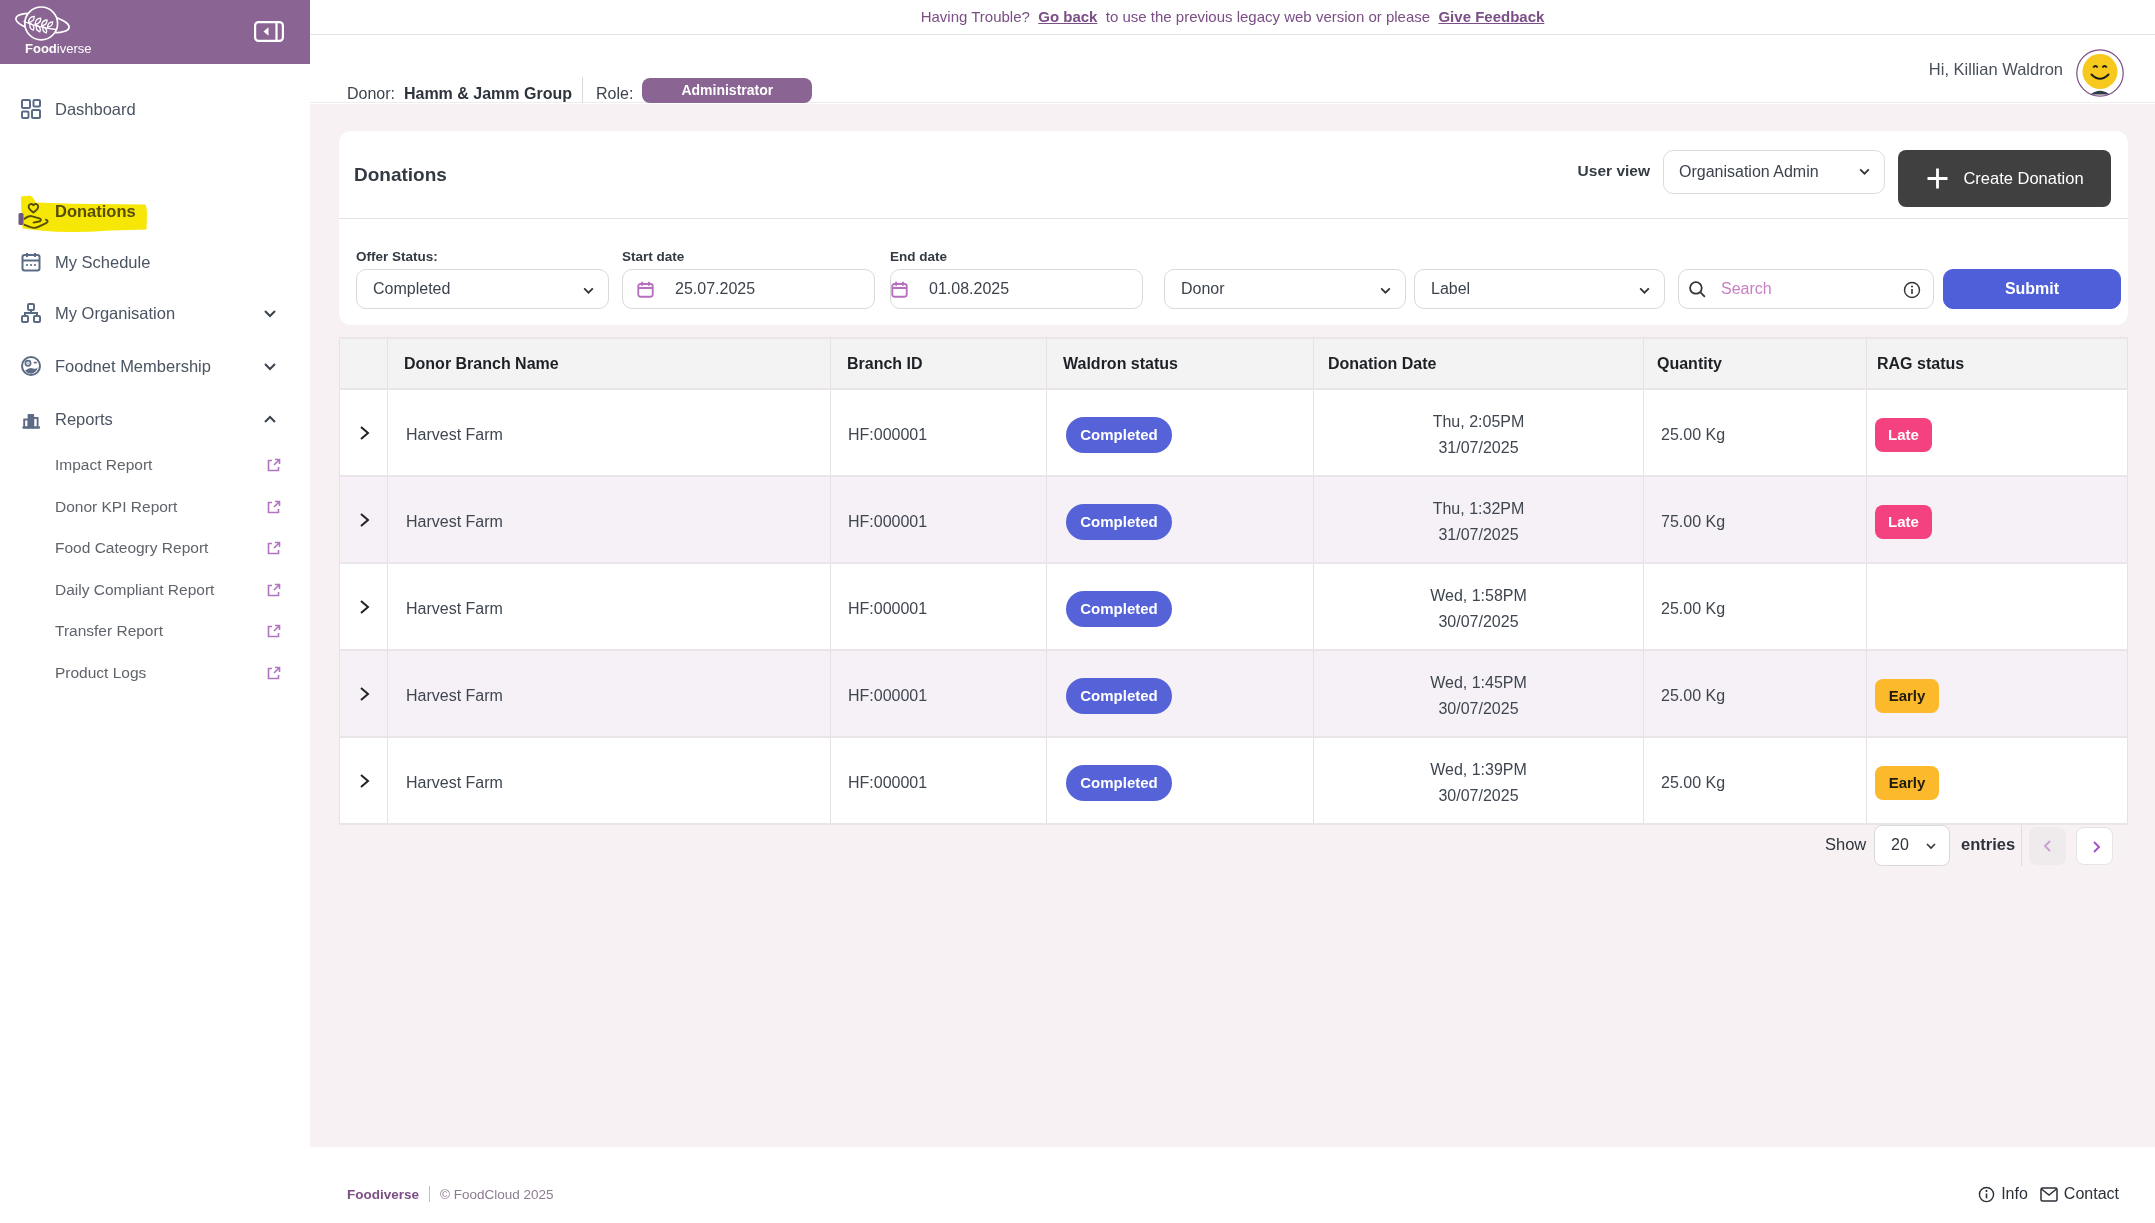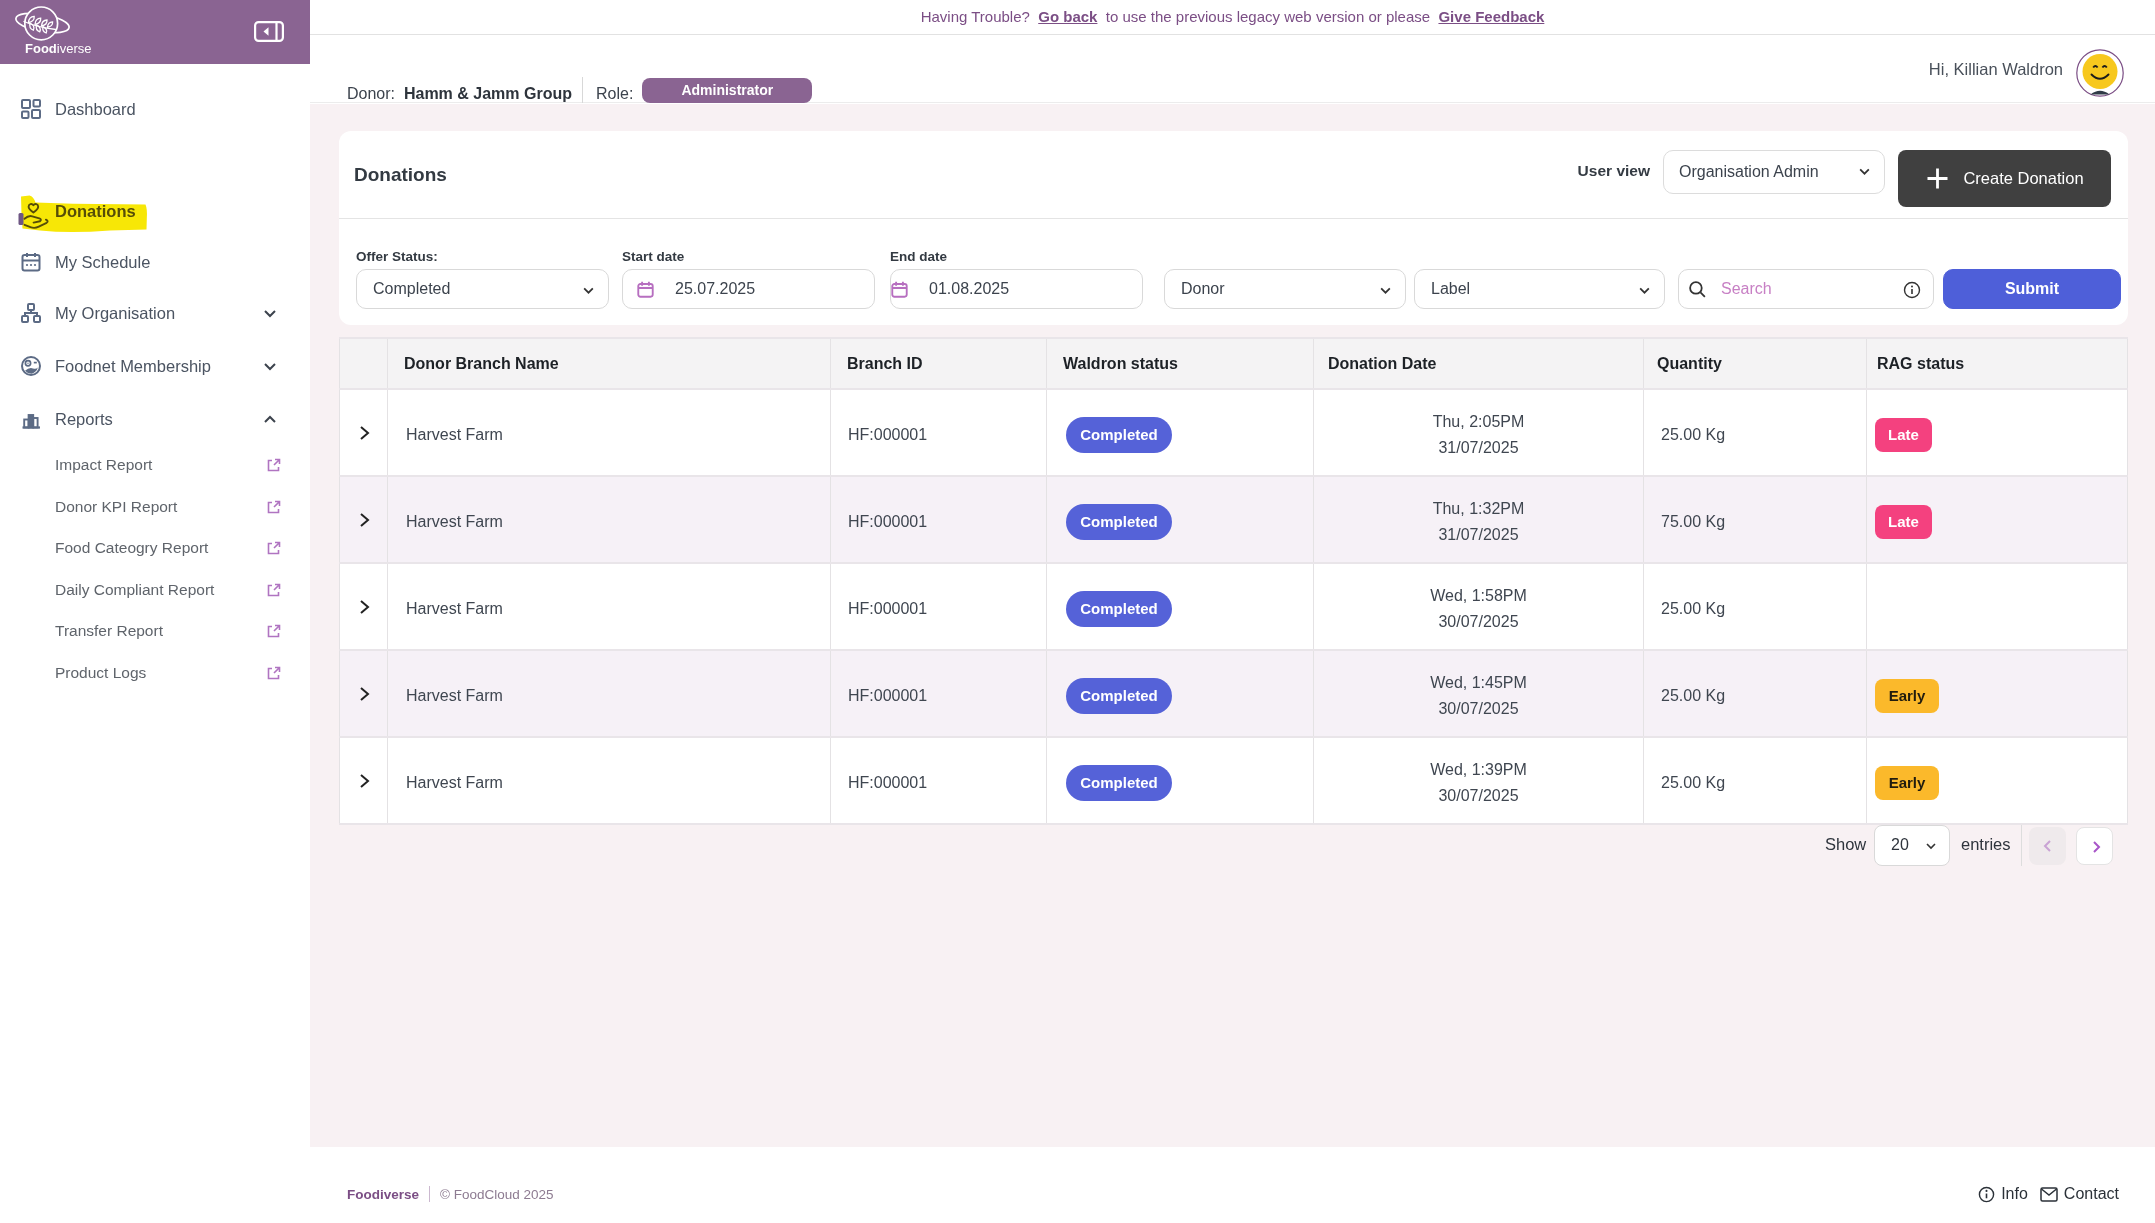--- a/index.html
+++ b/index.html
@@ -216,21 +216,21 @@
       </tbody>
         </table>
     </div>
     <div class="pager">
       <span style="position:absolute;left:1515px;top:12px;font-size:16.5px;color:#2e343c;">Show</span>
       <span style="position:absolute;left:1564px;top:2px;width:76px;height:41px;border:1.5px solid #d9d9d9;border-radius:8px;background:#fff;font-size:16px;color:#2e343c;line-height:38px;padding-left:16px;">20
         <svg style="position:absolute;right:12px;top:14px;" width="12" height="12" viewBox="0 0 12 12">
             <path d="M2 4 L6 8 L10 4" stroke="#333" stroke-width="1.6" fill="none"></path>
           </svg>
       </span>
-      <span style="position:absolute;left:1651px;top:12px;font-size:16.5px;color:#2e343c;">entries</span>
+      <span style="position:absolute;left:1651px;top:12px;font-size:16.5px;color:#2e343c;font-weight:bold;">entries</span>
       <span style="position:absolute;left:1711px;top:2px;width:1px;height:41px;background:#ddd;"></span>
       <span style="position:absolute;left:1719px;top:4px;width:37px;height:38px;background:#efeaec;border-radius:8px;">
         <svg style="position:absolute;left:12px;top:12px;" width="14" height="14" viewBox="0 0 14 14">
             <path d="M9 2 L4 7 L9 12" stroke="#c9a3d4" stroke-width="2" fill="none"></path>
           </svg>
       </span>
       <span style="position:absolute;left:1766px;top:4px;width:37px;height:38px;background:#fff;border:1px solid #e4e4e4;border-radius:8px;">
         <svg style="position:absolute;left:12px;top:12px;" width="14" height="14" viewBox="0 0 14 14">
             <path d="M5 2 L10 7 L5 12" stroke="#a855c8" stroke-width="2" fill="none"></path>
           </svg>

